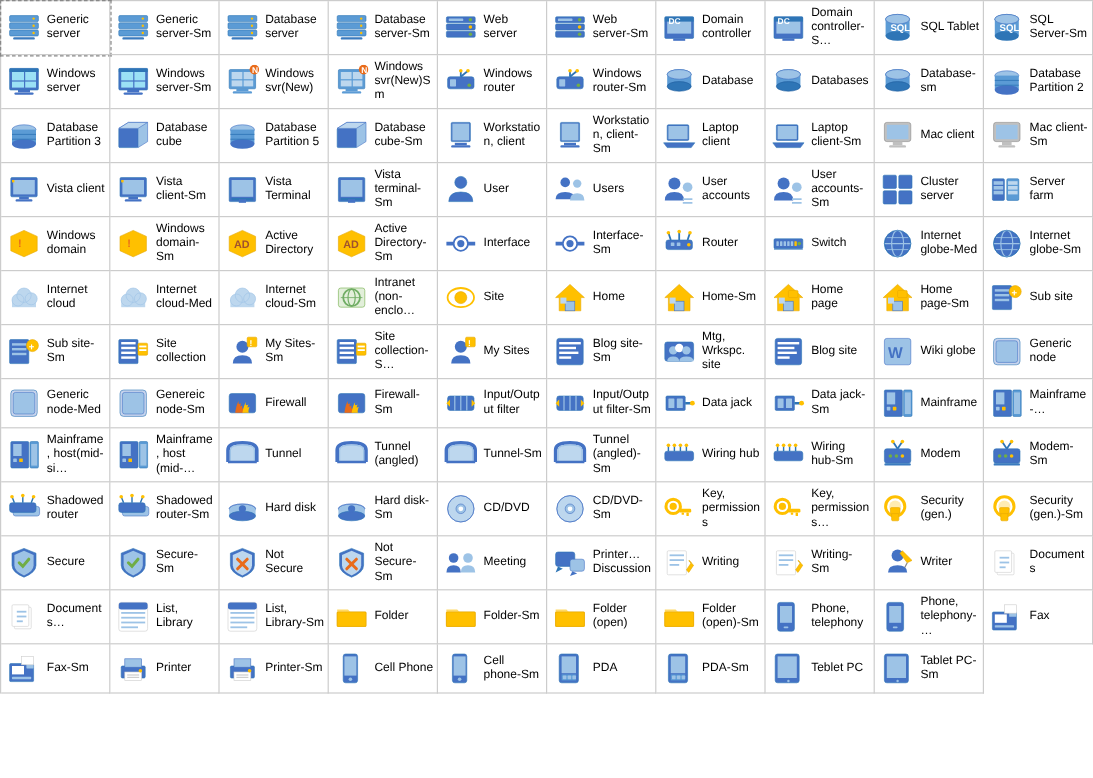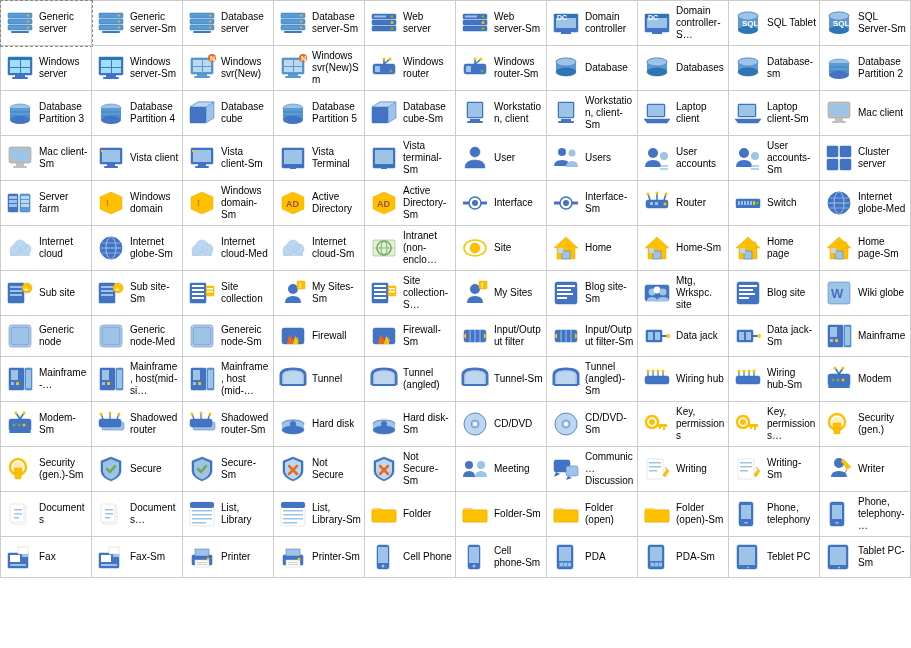--- a/index.html
+++ b/index.html
@@ -329,32 +329,20 @@
     <ellipse cx="14" cy="21" rx="10" ry="4" fill="#4472C4"></ellipse>
     <line x1="4" y1="13" x2="24" y2="13" stroke="#2E75B6" stroke-width="0.7"></line>
     <line x1="4" y1="17" x2="24" y2="17" stroke="#2E75B6" stroke-width="0.7"></line>
   </svg>
       </div>
       <div class="label">Database Partition 3</div>
     </div>
     <div class="cell">
       <div class="icon-area">
         <svg viewBox="0 0 28 28" xmlns="http://www.w3.org/2000/svg">
-    <ellipse cx="14" cy="9" rx="10" ry="4" fill="#9DC3E6" stroke="#4472C4" stroke-width="0.5"></ellipse>
-    <rect x="4" y="9" width="20" height="12" fill="#5B9BD5"></rect>
-    <ellipse cx="14" cy="21" rx="10" ry="4" fill="#4472C4"></ellipse>
-    <line x1="4" y1="13" x2="24" y2="13" stroke="#2E75B6" stroke-width="0.7"></line>
-    <line x1="4" y1="17" x2="24" y2="17" stroke="#2E75B6" stroke-width="0.7"></line>
-  </svg>
-      </div>
-      <div class="label">Database Partition 4</div>
-    </div>
-    <div class="cell">
-      <div class="icon-area">
-        <svg viewBox="0 0 28 28" xmlns="http://www.w3.org/2000/svg">
     <rect x="2" y="8" width="16" height="16" rx="1" fill="#4472C4" stroke="#2E75B6" stroke-width="0.5"></rect>
     <polygon points="2,8 10,3 26,3 26,19 18,24 18,8" fill="#9DC3E6" stroke="#4472C4" stroke-width="0.5"></polygon>
     <polygon points="2,8 10,3 26,3 18,8" fill="#BDD7EE" stroke="#4472C4" stroke-width="0.5"></polygon>
   </svg>
       </div>
       <div class="label">Database cube</div>
     </div>
     <div class="cell">
       <div class="icon-area">
         <svg viewBox="0 0 28 28" xmlns="http://www.w3.org/2000/svg">
@@ -659,43 +647,43 @@
     <line x1="5" y1="9" x2="23" y2="9" stroke="#9DC3E6" stroke-width="0.7"></line>
     <line x1="5" y1="19" x2="23" y2="19" stroke="#9DC3E6" stroke-width="0.7"></line>
     <circle cx="14" cy="14" r="11" fill="none" stroke="#2E75B6" stroke-width="0.5"></circle>
   </svg>
       </div>
       <div class="label">Internet globe-Med</div>
     </div>
     <div class="cell">
       <div class="icon-area">
         <svg viewBox="0 0 28 28" xmlns="http://www.w3.org/2000/svg">
+    <circle cx="14" cy="14" r="11" fill="#4472C4" stroke="#2E75B6" stroke-width="0.5"></circle>
+    <ellipse cx="14" cy="14" rx="5" ry="11" fill="none" stroke="#9DC3E6" stroke-width="1"></ellipse>
+    <line x1="3" y1="14" x2="25" y2="14" stroke="#9DC3E6" stroke-width="1"></line>
+    <line x1="5" y1="9" x2="23" y2="9" stroke="#9DC3E6" stroke-width="0.7"></line>
+    <line x1="5" y1="19" x2="23" y2="19" stroke="#9DC3E6" stroke-width="0.7"></line>
+    <circle cx="14" cy="14" r="11" fill="none" stroke="#2E75B6" stroke-width="0.5"></circle>
+  </svg>
+      </div>
+      <div class="label">Internet globe-Sm</div>
+    </div>
+    <div class="cell">
+      <div class="icon-area">
+        <svg viewBox="0 0 28 28" xmlns="http://www.w3.org/2000/svg">
     <circle cx="9" cy="16" r="5" fill="#BDD7EE"></circle>
     <circle cx="14" cy="12" r="6" fill="#BDD7EE"></circle>
     <circle cx="20" cy="15" r="5" fill="#BDD7EE"></circle>
     <rect x="4" y="16" width="20" height="6" fill="#BDD7EE"></rect>
     <circle cx="9" cy="16" r="5" fill="none" stroke="#9DC3E6" stroke-width="0.5"></circle>
     <circle cx="14" cy="12" r="6" fill="none" stroke="#9DC3E6" stroke-width="0.5"></circle>
     <circle cx="20" cy="15" r="5" fill="none" stroke="#9DC3E6" stroke-width="0.5"></circle>
   </svg>
       </div>
       <div class="label">Internet cloud</div>
-    </div>
-    <div class="cell">
-      <div class="icon-area">
-        <svg viewBox="0 0 28 28" xmlns="http://www.w3.org/2000/svg">
-    <circle cx="14" cy="14" r="11" fill="#4472C4" stroke="#2E75B6" stroke-width="0.5"></circle>
-    <ellipse cx="14" cy="14" rx="5" ry="11" fill="none" stroke="#9DC3E6" stroke-width="1"></ellipse>
-    <line x1="3" y1="14" x2="25" y2="14" stroke="#9DC3E6" stroke-width="1"></line>
-    <line x1="5" y1="9" x2="23" y2="9" stroke="#9DC3E6" stroke-width="0.7"></line>
-    <line x1="5" y1="19" x2="23" y2="19" stroke="#9DC3E6" stroke-width="0.7"></line>
-    <circle cx="14" cy="14" r="11" fill="none" stroke="#2E75B6" stroke-width="0.5"></circle>
-  </svg>
-      </div>
-      <div class="label">Internet globe-Sm</div>
     </div>
     <div class="cell">
       <div class="icon-area">
         <svg viewBox="0 0 28 28" xmlns="http://www.w3.org/2000/svg">
     <circle cx="9" cy="16" r="5" fill="#BDD7EE"></circle>
     <circle cx="14" cy="12" r="6" fill="#BDD7EE"></circle>
     <circle cx="20" cy="15" r="5" fill="#BDD7EE"></circle>
     <rect x="4" y="16" width="20" height="6" fill="#BDD7EE"></rect>
     <circle cx="9" cy="16" r="5" fill="none" stroke="#9DC3E6" stroke-width="0.5"></circle>
     <circle cx="14" cy="12" r="6" fill="none" stroke="#9DC3E6" stroke-width="0.5"></circle>
@@ -1332,21 +1320,21 @@
     </div>
     <div class="cell">
       <div class="icon-area">
         <svg viewBox="0 0 28 28" xmlns="http://www.w3.org/2000/svg">
     <rect x="2" y="5" width="16" height="12" rx="2" fill="#4472C4" stroke="#2E75B6" stroke-width="0.5"></rect>
     <path d="M4 17 L2 22 L8 19Z" fill="#2E75B6"></path>
     <rect x="14" y="11" width="12" height="10" rx="2" fill="#9DC3E6" stroke="#4472C4" stroke-width="0.5"></rect>
     <path d="M16 21 L14 25 L20 23Z" fill="#4472C4"></path>
   </svg>
       </div>
-      <div class="label">Communic… Discussion</div>
+      <div class="label">Printer… Discussion</div>
     </div>
     <div class="cell">
       <div class="icon-area">
         <svg viewBox="0 0 28 28" xmlns="http://www.w3.org/2000/svg">
     <rect x="4" y="4" width="16" height="20" rx="1" fill="white" stroke="#ccc" stroke-width="0.5"></rect>
     <rect x="6" y="7" width="12" height="1.5" fill="#9DC3E6"></rect>
     <rect x="6" y="11" width="12" height="1.5" fill="#9DC3E6"></rect>
     <rect x="6" y="15" width="8" height="1.5" fill="#9DC3E6"></rect>
     <path d="M20 20 L24 14 L26 16 L22 22Z" fill="#FFC000" stroke="#E6A800" stroke-width="0.5"></path>
     <line x1="24" y1="14" x2="22" y2="12" stroke="#E6A800" stroke-width="1"></line>

